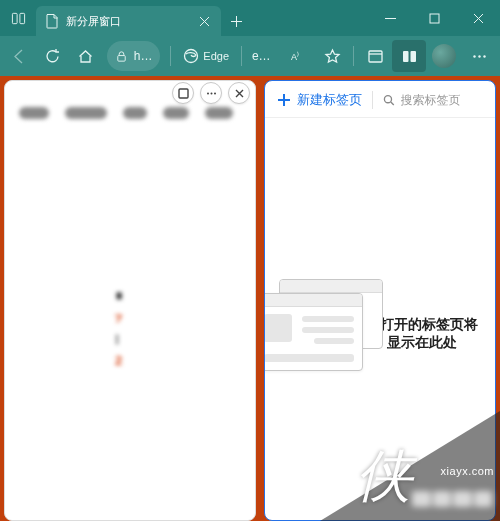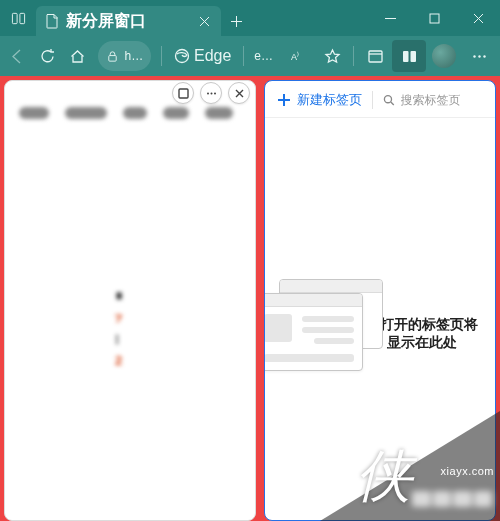--- a/index.html
+++ b/index.html
@@ -20,21 +20,21 @@
     height: 30px;
     background: #338983;
     border-radius: 6px 6px 0 0;
     margin-bottom: 0;
     padding: 0 8px;
     min-width: 185px;
     gap: 6px;
     color: #fff;
   }
   .tab .favicon { width: 16px; height: 16px; display:flex;align-items:center;justify-content:center; }
-  .tab .title { flex: 1; font-size: 16px; white-space: nowrap; overflow:hidden; text-overflow:ellipsis;font-weight:bold; }
+  .tab .title { flex: 1; font-size: 11px; white-space: nowrap; overflow:hidden; text-overflow:ellipsis; }
   .tab .close-x { width: 18px; height: 18px; border-radius:3px; display:flex;align-items:center;justify-content:center; }
   .newtab-btn { width: 30px; height: 30px; display:flex;align-items:center;justify-content:center; }
   .spacer { flex: 1; }
   .winbtns { display:flex; height:36px; }
   .winbtn { width: 44px; height:36px; display:flex;align-items:center;justify-content:center; }
   .winbtn svg, .newtab-btn svg, .tab .close-x svg { width:11px; height:11px; stroke:#e6f5f3; stroke-width:1; fill:none; }
   
   
   .toolbar {
     height: 40px;
@@ -53,33 +53,33 @@
     height: 30px;
     border-radius: 15px;
     padding: 0 8px;
     gap: 6px;
     color:#e6f5f3;
     margin: 0 4px;
     min-width: 50px;
   }
   .addr-group .lock { display:flex;align-items:center; }
   .addr-group .txt { font-size:12px; white-space:nowrap; overflow:hidden; text-overflow:ellipsis; max-width: 24px;}
-  .edge-logo { display:flex;align-items:center; gap:4px; color:#e6f5f3; font-size:16px; margin: 0 6px; }
+  .edge-logo { display:flex;align-items:center; gap:4px; color:#e6f5f3; font-size:11px; margin: 0 6px; }
   .edge-logo svg { width:16px; height:16px; }
   .tool-sep { width:1px; height:20px; background: rgba(255,255,255,0.25); margin: 0 4px;}
   .toolbar .right { margin-left:auto; display:flex; align-items:center; gap:0px;}
   .splitbtn { background: rgba(0,0,0,0.18); border-radius:4px; }
   .avatar { width:24px; height:24px; border-radius:50%; background: radial-gradient(circle at 35% 35%, #6aa89f, #3a6e66); margin: 0 6px;}
   .ed-text { color:#e6f5f3; font-size:12px; margin: 0 4px; max-width:30px; overflow:hidden; white-space:nowrap; text-overflow:ellipsis;}
 
   
   .content {
     position: relative;
     height: calc(521px - 36px - 40px);
-    background: #ef4444;
+    background: #c2410c;
     display:flex;
     gap: 8px;
     padding: 4px 4px 0 4px;
   }
   .pane-left, .pane-right {
     background: #fff;
     border: 1px solid #dcdcdc;
     border-radius: 8px;
     height: 100%;
     overflow:hidden;

